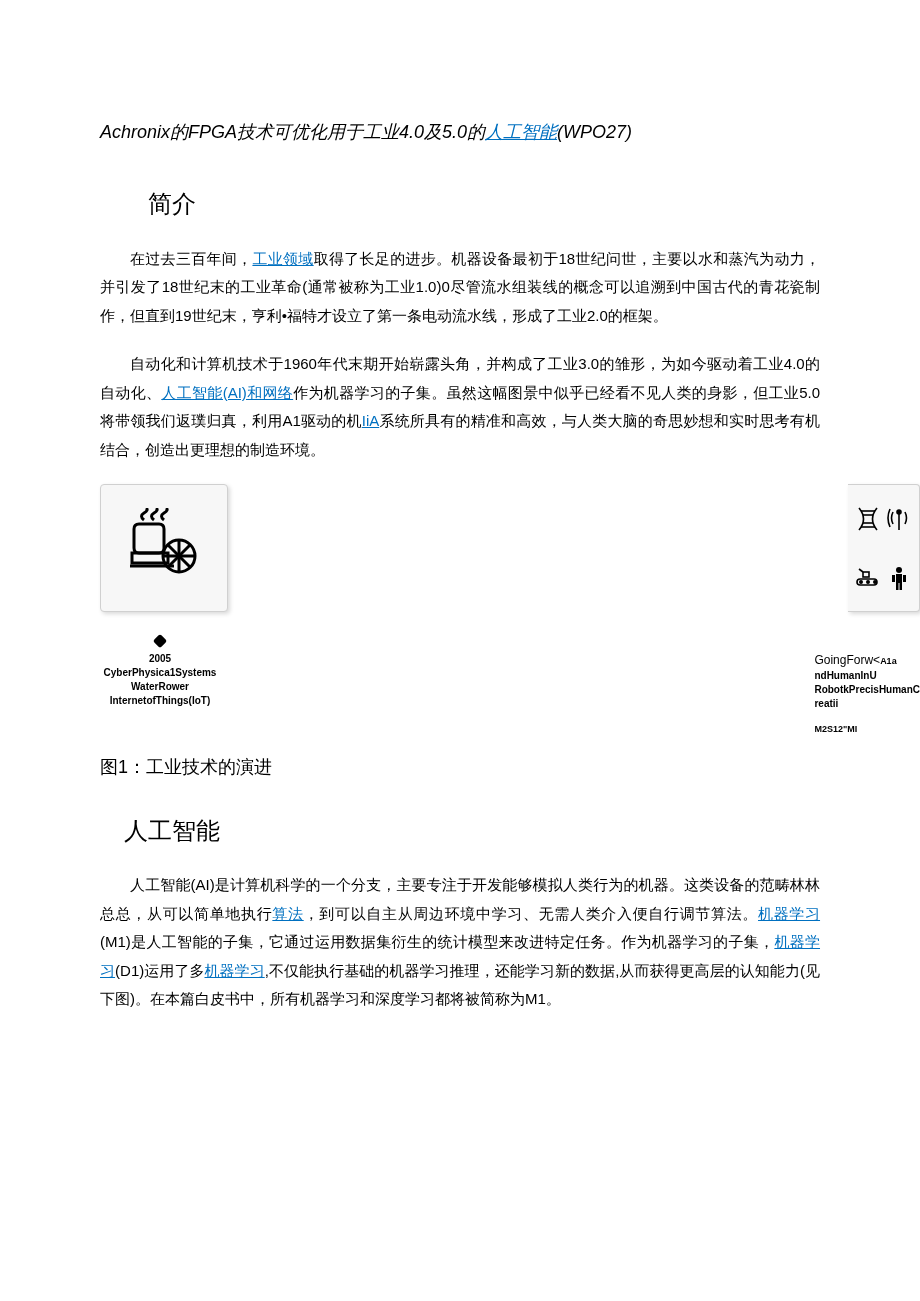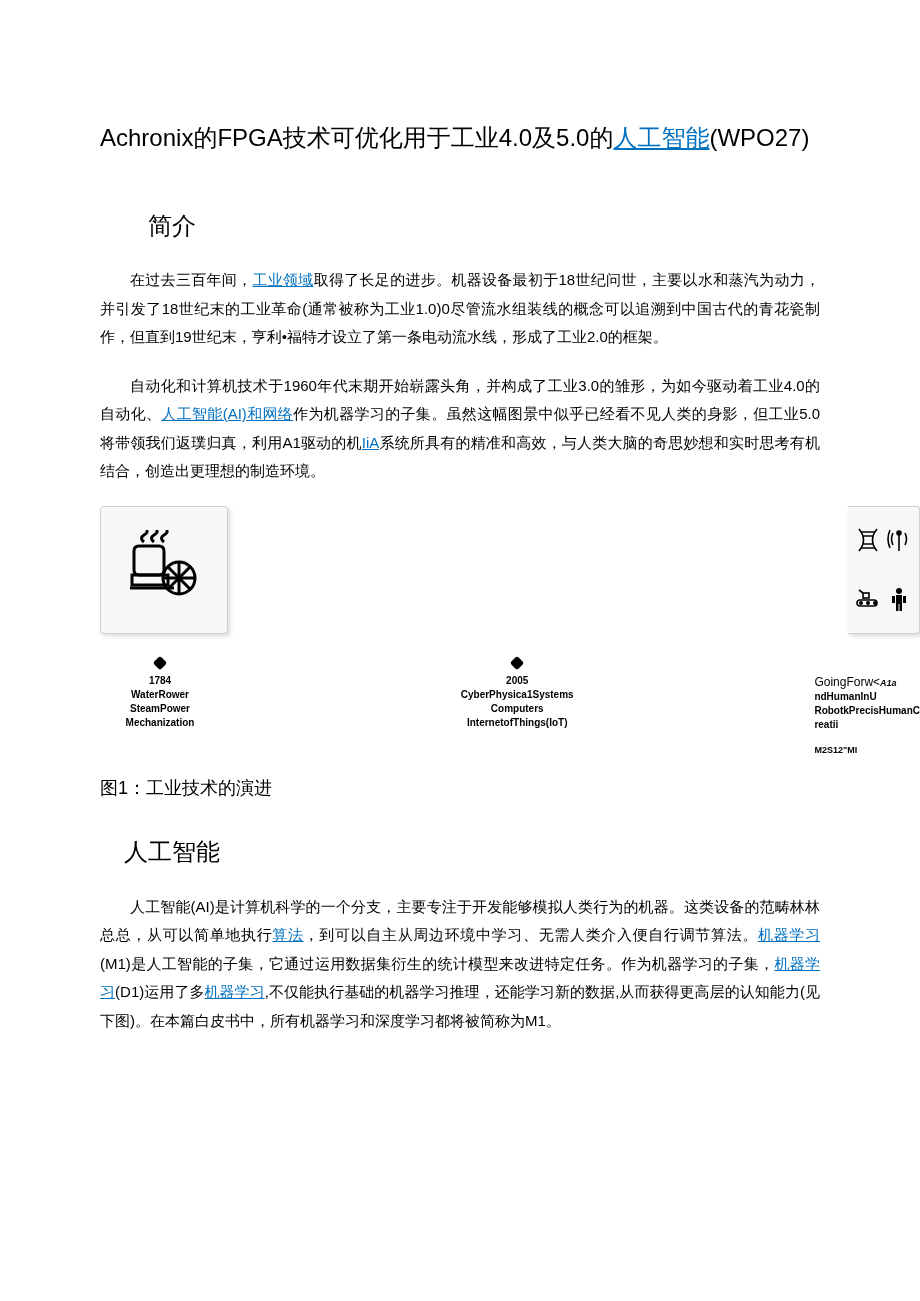--- a/index.html
+++ b/index.html
@@ -10,23 +10,24 @@
     body {
       font-family: "Microsoft YaHei", "SimSun", sans-serif;
       background: #ffffff;
       width: 920px;
       padding: 115px 100px 60px 100px;
       font-size: 18px;
       line-height: 1.9;
       color: #000;
     }
     .title {
-      font-size: 24px;
-      margin-bottom: 42px;
+      font-size: 18px;
+      margin-bottom: 32px;
       text-indent: 0;
+      font-style: italic;
     }
     .section-heading {
       font-size: 24px;
       margin-bottom: 18px;
       text-indent: 2em;
     }
     .paragraph {
       font-size: 15px;
       text-indent: 2em;
       text-align: justify;
@@ -122,21 +123,20 @@
       margin: 10px 0 24px 0;
     }
     .last-col-head {
       font-size: 12px;
       font-weight: normal;
       font-family: Arial, sans-serif;
     }
     .last-col-sub {
       font-size: 9px;
       font-weight: bold;
-      font-style: italic;
     }
     .m2 {
       font-size: 9px;
       font-weight: bold;
       margin-top: 12px;
     }
   </style>
 </head>
 <body>
 
@@ -220,30 +220,23 @@
             <rect x="13.5" y="18" width="2.5" height="7"></rect>
           </g>
         </svg>
     </div>
   </div>
 </div>
 
 <div class="timeline-labels">
   <div class="timeline-item">
     <span class="timeline-dot"></span>
-    <span class="year">1784</span>
-    <span class="desc">WaterRower</span>
-    <span class="desc">SteamPower</span>
-    <span class="desc">Mechanization</span>
-  </div>
-  <div class="timeline-item">
-    <span class="timeline-dot"></span>
     <span class="year">2005</span>
     <span class="desc">CyberPhysica1Systems</span>
-    <span class="desc">Computers</span>
+    <span class="desc">WaterRower</span>
     <span class="desc">InternetofThings(IoT)</span>
   </div>
   <div class="timeline-item last">
     <span class="timeline-dot"></span>
     <span class="last-col-head"><span>GoingForw&lt;</span><span class="last-col-sub">A1a</span></span>
     <span class="desc">ndHumanInU</span>
     <span class="desc">RobotkPrecisHumanC</span>
     <span class="desc">reatii</span>
     <span class="desc m2">M2S12"MI</span>
   </div>

